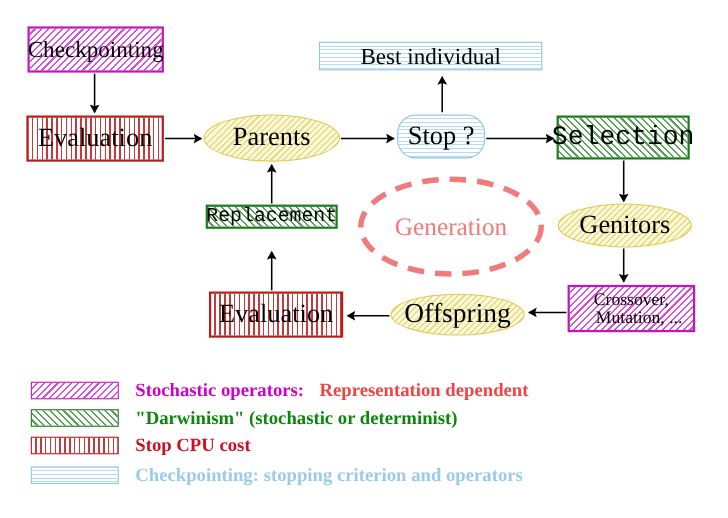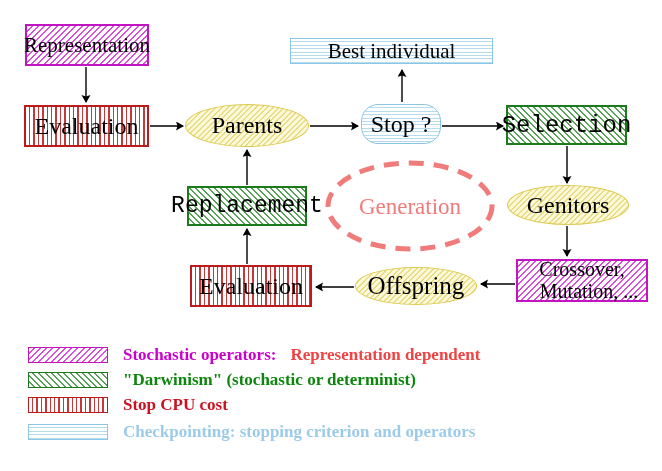--- a/index.html
+++ b/index.html
@@ -33,25 +33,25 @@
     background:repeating-linear-gradient(135deg,#fcf8da 0px,#fcf8da 2.6px,#e9dc85 2.6px,#e9dc85 4px);
     border:1.8px solid #ddc94e;border-radius:50%;
   }
   
   #init           {left:25px; top:24px;  width:124px;height:42px;font-size:21px;}
   #best           {left:290px;top:38px;  width:203px;height:26px;font-size:21px;}
   #eval-top       {left:24px; top:105px; width:125px;height:42px;font-size:24px;}
   #parents        {left:185px;top:104px; width:124px;height:43px;font-size:24px;}
   #stop           {left:361px;top:104px; width:80px; height:40px;font-size:24px;border-radius:17px;}
   #selection      {left:506px;top:105px; width:121px;height:40px;font-size:24px;}
-  #replacement    {left:187px;top:186px; width:120px;height:40px;font-size:23px;}
+  #replacement    {left:187px;top:186px; width:120px;height:22px;font-size:18px;}
   #genitors       {left:507px;top:185px; width:122px;height:40px;font-size:24px;}
   #eval-bottom    {left:190px;top:265px; width:122px;height:42px;font-size:24px;}
   #offspring      {left:355px;top:267px; width:122px;height:38px;font-size:25px;}
-  #crossover      {left:516px;top:259px; width:132px;height:43px;font-size:20px;flex-direction:column;line-height:17px;justify-content:space-between;}
+  #crossover      {left:516px;top:259px; width:116px;height:43px;font-size:16px;flex-direction:column;line-height:17px;}
   #crossover .l2  {padding-left:14px;}
   #generation-label{
     position:absolute;left:328px;top:192px;width:164px;height:30px;
     display:flex;align-items:center;justify-content:center;
     color:#ef7b7b;font-size:23px;z-index:2;
   }
   
   #wires{position:absolute;left:0;top:0;width:662px;height:471px;z-index:1;pointer-events:none;}
   
   .legend-row{position:absolute;left:0;top:0;width:662px;}
@@ -83,21 +83,21 @@
       <line x1="442" y1="126" x2="503" y2="126" marker-end="url(#ah)"></line>
       <line x1="567" y1="146" x2="567" y2="183" marker-end="url(#ah)"></line>
       <line x1="567" y1="226" x2="567" y2="256" marker-end="url(#ah)"></line>
       <line x1="515" y1="284" x2="481" y2="284" marker-end="url(#ah)"></line>
       <line x1="354" y1="287" x2="316" y2="287" marker-end="url(#ah)"></line>
       <line x1="247" y1="264" x2="247" y2="229" marker-end="url(#ah)"></line>
       <line x1="247" y1="185" x2="247" y2="150" marker-end="url(#ah)"></line>
     </g>
   </svg>
 
-  <div id="init" class="node hatch-magenta">Representation</div>
+  <div id="init" class="node hatch-magenta">Checkpointing</div>
 
   <div id="best" class="node stripe-cyan">Best individual</div>
 
   <div id="eval-top" class="node stripe-red">Evaluation</div>
 
   <div id="parents" class="node hatch-yellow">Parents</div>
 
   <div id="stop" class="node stripe-cyan">Stop ?</div>
 
   <div id="selection" class="node hatch-green">Selection</div>

